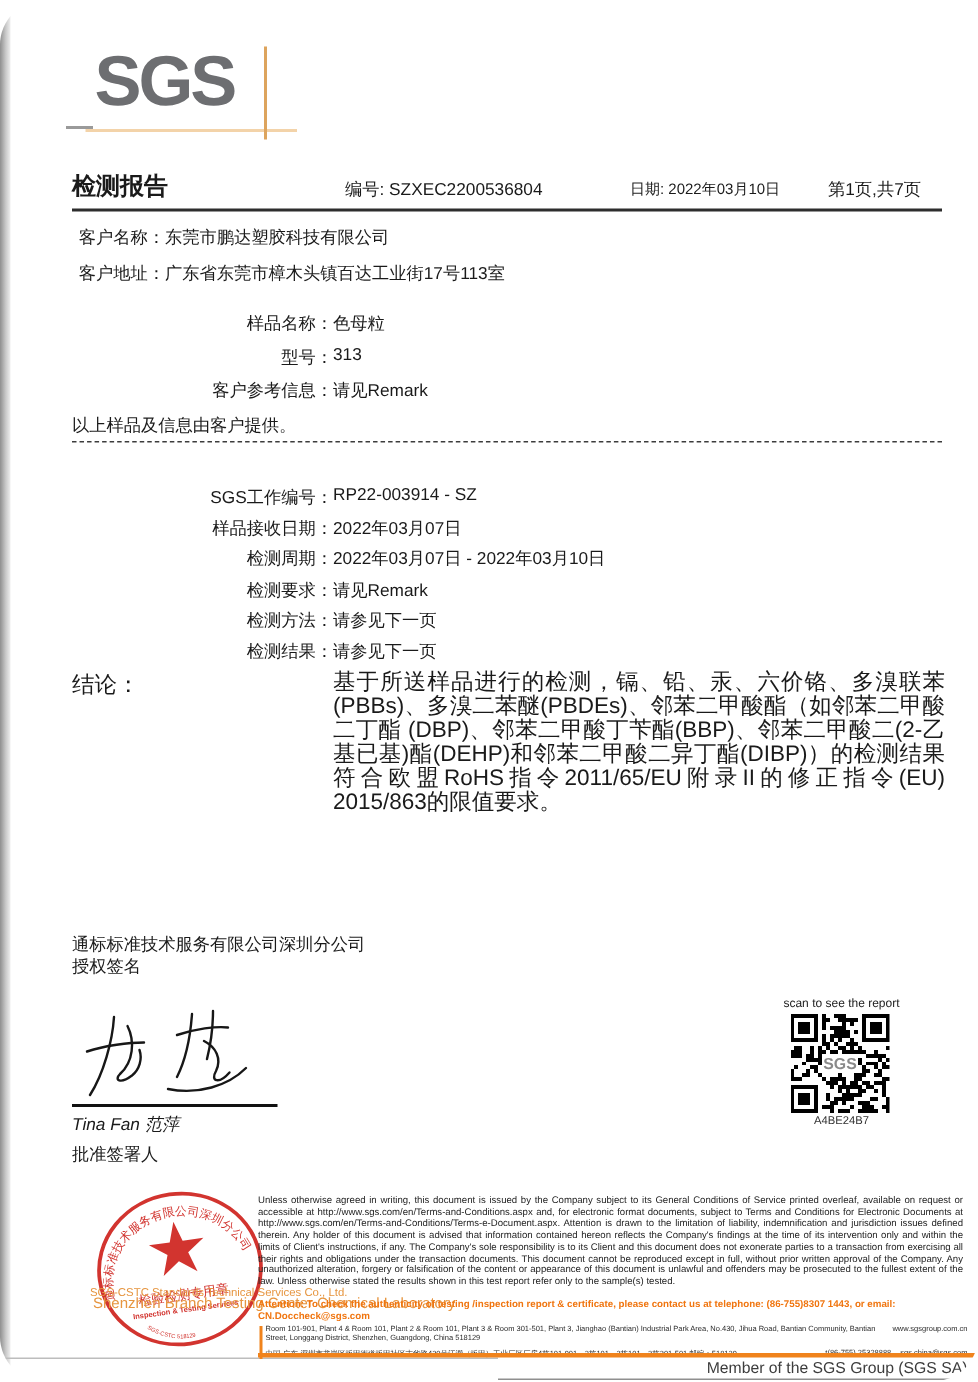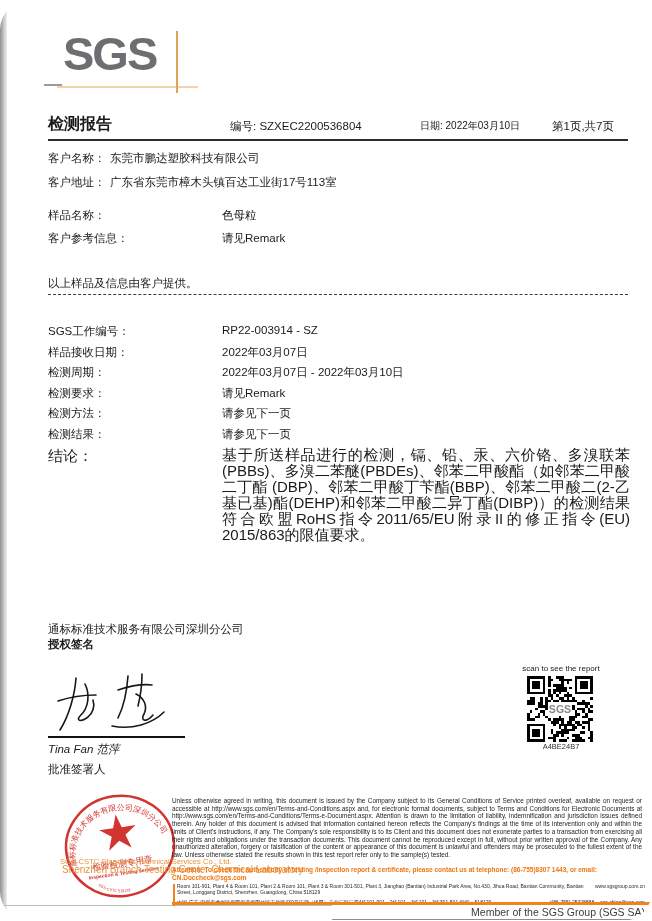--- a/index.html
+++ b/index.html
@@ -22,37 +22,37 @@
 
   .report-title { position:absolute; left:48px; top:114px; font-size:16px; font-weight:bold; }
   .hdr-no   { position:absolute; left:230px; top:119px; font-size:11.5px; }
   .hdr-date { position:absolute; left:420px; top:119px; font-size:10px; }
   .hdr-page { position:absolute; left:552px; top:119px; font-size:11.5px; }
   .rule-black { position:absolute; left:48px; top:139px; width:580px; height:2px; background:#2d2d2d; }
 
   
   .rows { position:absolute; left:48px; width:582px; font-size:11.5px; }
   .row { display:flex; align-items:flex-start; }
-  .row .lbl { flex:0 0 auto; }
+  .row .lbl { flex:0 0 auto;text-align:right; }
   .client-rows { top:151px; } .client-rows .row { height:24px; }
   .client-rows .lbl { width:62px; }
   .sample-rows { top:208px; } .sample-rows .row { height:22.5px; }
   .sample-rows .lbl { width:174px; }
   .sample-note { position:absolute; left:48px; top:276px; font-size:11.5px; }
   .rule-dashed { position:absolute; left:48px; top:294px; width:580px; height:0;
                  border-top:1.6px dashed #3c3c3c; }
   .work-rows { top:324px; } .work-rows .row { height:20.5px; }
   .work-rows .lbl { width:174px; }
   .conclusion-row { position:absolute; left:48px; top:447px; width:582px; display:flex; font-size:15px; }
   .conclusion-row .lbl { width:174px; }
   .conclusion-row .txt { width:408px; line-height:16px; text-align:justify; }
 
   
   .sig-company { position:absolute; left:48px; top:622px; font-size:11.5px; }
-  .sig-auth    { position:absolute; left:48px; top:637px; font-size:11.5px;font-weight:bold; }
+  .sig-auth    { position:absolute; left:48px; top:637px; font-size:11.5px; }
   .sig-script  { position:absolute; left:52px; top:668px; }
   .sig-line    { position:absolute; left:48px; top:736px; width:137px; height:2px; background:#111; }
   .sig-name    { position:absolute; left:48px; top:742px; font-size:11.5px;font-style:italic; }
   .sig-role    { position:absolute; left:48px; top:762px; font-size:11.5px; }
 
   
   .qr-caption { position:absolute; left:506px; top:664px; width:110px; text-align:center; font-size:8px; color:#222; }
   .qr-box     { position:absolute; left:527px; top:676px; width:66px; height:66px; }
   .qr-id      { position:absolute; left:506px; top:742px; width:110px; text-align:center; font-size:7.5px; color:#333; }
 
@@ -102,20 +102,24 @@
     <div class="row">
       <span class="lbl">客户地址：</span>
       <span class="val">广东省东莞市樟木头镇百达工业街17号113室</span>
     </div>
   </div>
 
   <div class="rows sample-rows">
     <div class="row">
       <span class="lbl">样品名称：</span>
       <span class="val">色母粒</span>
+    </div>
+    <div class="row">
+      <span class="lbl">型号：</span>
+      <span class="val">313</span>
     </div>
     <div class="row">
       <span class="lbl">客户参考信息：</span>
       <span class="val">请见Remark</span>
     </div>
   </div>
   <div class="sample-note">以上样品及信息由客户提供。</div>
   <div class="rule-dashed"></div>
 
   <div class="rows work-rows">

